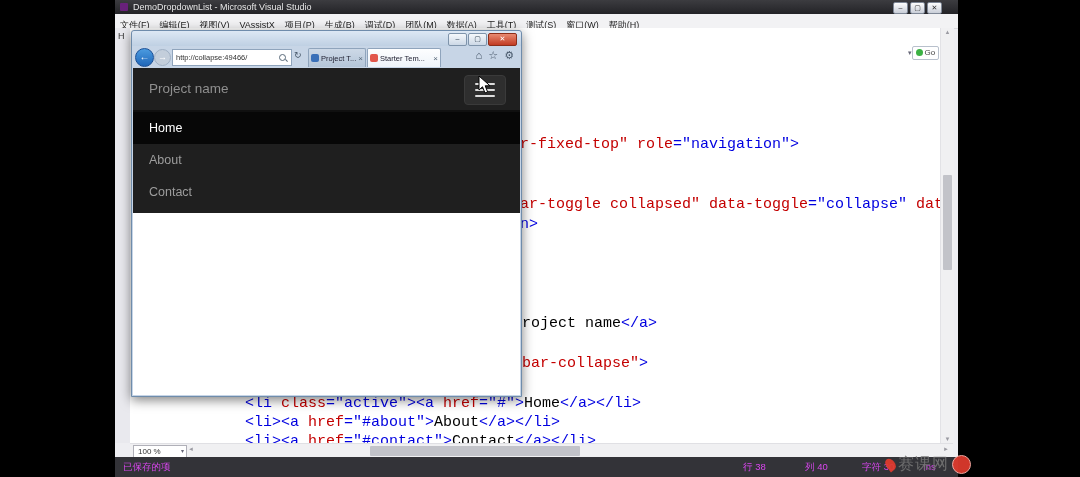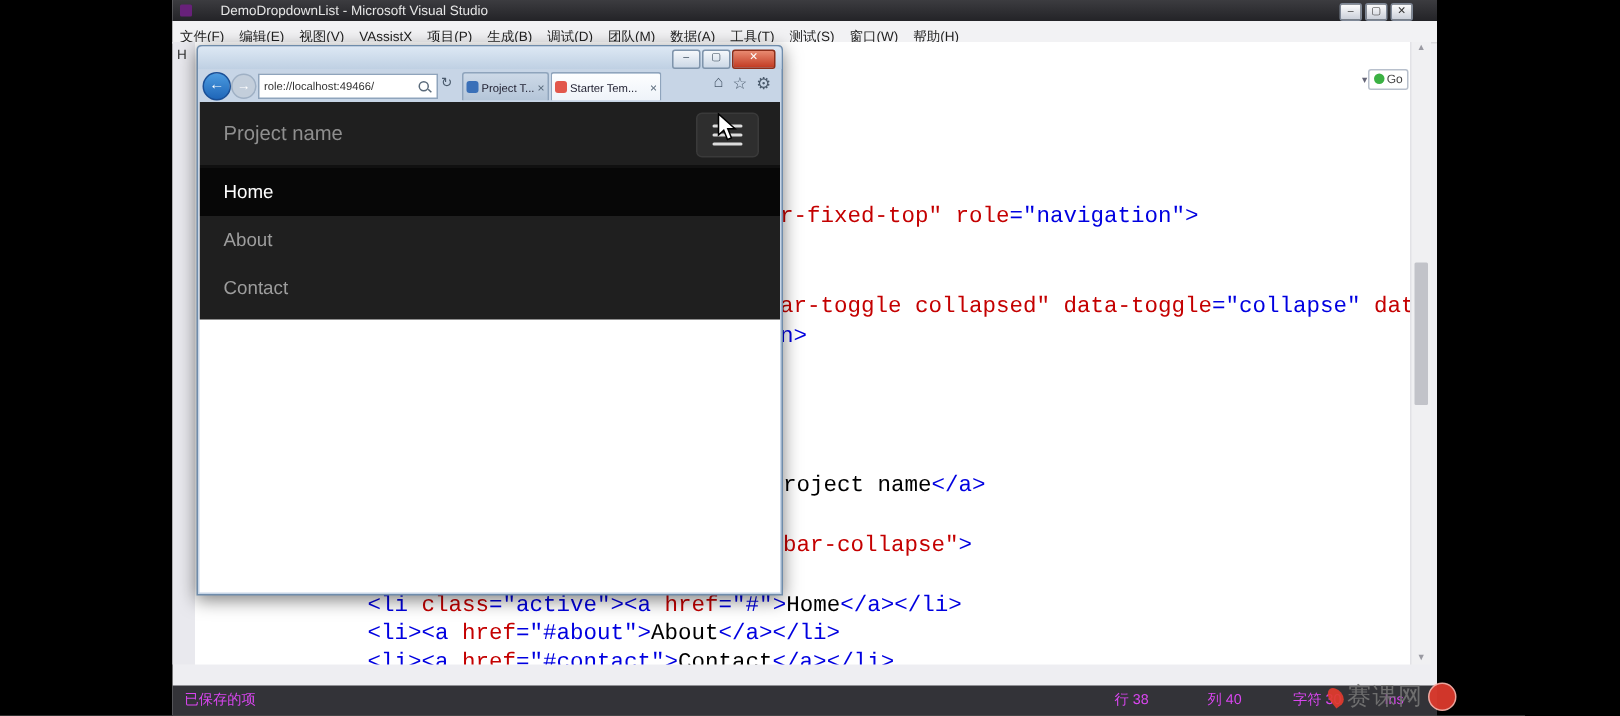--- a/index.html
+++ b/index.html
@@ -4,21 +4,21 @@
 <style>
   html,body{margin:0;padding:0;background:#000;}
   .stage{position:relative;width:1080px;height:477px;background:#000;overflow:hidden;
          font-family:"Liberation Sans","DejaVu Sans",sans-serif;-webkit-font-smoothing:antialiased;}
 
   
   .vs-window{position:absolute;left:115px;top:0;width:843px;height:477px;background:#eeeef2;}
   .vs-titlebar{position:absolute;left:0;top:0;width:100%;height:14px;
                background:linear-gradient(#3c3c40,#232327);color:#e6e6e6;}
   .vs-icon{position:absolute;left:5px;top:3px;width:8px;height:8px;background:#68217a;border-radius:1px;}
-  .vs-title{position:absolute;left:32px;top:0;font-size:9px;line-height:14px;white-space:nowrap;}
+  .vs-title{position:absolute;left:18px;top:0;font-size:9px;line-height:14px;white-space:nowrap;}
   .vs-winbtns{position:absolute;right:16px;top:2px;display:flex;gap:2px;}
   .wbtn{display:inline-block;width:13px;height:10px;background:linear-gradient(#fdfdfd,#c9ced8);
         border:1px solid #7e8796;border-radius:2px;font-size:7px;line-height:9px;text-align:center;color:#333;}
   .vs-menubar{position:absolute;left:0;top:14px;width:100%;height:14px;background:#f2f2f4;
               border-bottom:1px solid #d8d8dc;white-space:nowrap;}
   .menu-item{display:inline-block;padding:0 5px;font-size:9px;line-height:13px;color:#1e1e1e;}
   .vs-leftstrip{position:absolute;left:0;top:28px;width:15px;height:415px;background:#e9e9ee;}
   .doc-tab-peek{position:absolute;left:3px;top:31px;font-size:9px;color:#333;}
 
   .vs-editor{position:absolute;left:15px;top:28px;width:810px;height:415px;background:#fff;}
@@ -147,20 +147,29 @@
         </span>
       </div>
     </div>
 
     <div class="vs-vscroll">
       <span class="vscroll-arrow" style="top:1px">▲</span>
       <div class="vscroll-thumb"></div>
       <span class="vscroll-arrow" style="bottom:1px">▼</span>
     </div>
 
+    <div class="vs-hscroll">
+      <div class="zoom-box">
+        <span>100 %</span>
+        <span class="zoom-caret">▾</span>
+      </div>
+      <span class="hscroll-arrow" style="left:58px">◄</span>
+      <div class="hscroll-thumb"></div>
+      <span class="hscroll-arrow" style="right:4px">►</span>
+    </div>
 
     <div class="vs-statusbar">
       <span class="status-msg">已保存的项</span>
       <span class="status-right" style="left:628px">行 38</span>
       <span class="status-right" style="left:690px">列 40</span>
       <span class="status-right" style="left:747px">字符 30</span>
       <span class="status-right" style="left:808px">Ins</span>
     </div>
   </div>
 
@@ -176,21 +185,21 @@
         <span class="ie-btn">–</span>
         <span class="ie-btn">▢</span>
         <span class="ie-btn close">✕</span>
       </div>
     </div>
 
     <div class="ie-navrow">
       <span class="nav-back">←</span>
       <span class="nav-fwd">→</span>
       <div class="address-box">
-        <span class="address-text">role://localhost:49466/</span>
+        <span class="address-text">http://collapse:49466/</span>
         <span class="magnifier"></span>
       </div>
       <span class="nav-refresh">↻</span>
       <div class="browser-tabs">
           <div class="ie-tab">
             <span class="favicon" style="background: rgb(58, 112, 184);"></span>
             <span class="tab-label">Project T...</span>
             <span class="tab-close">×</span>
           </div>
           <div class="ie-tab active">

